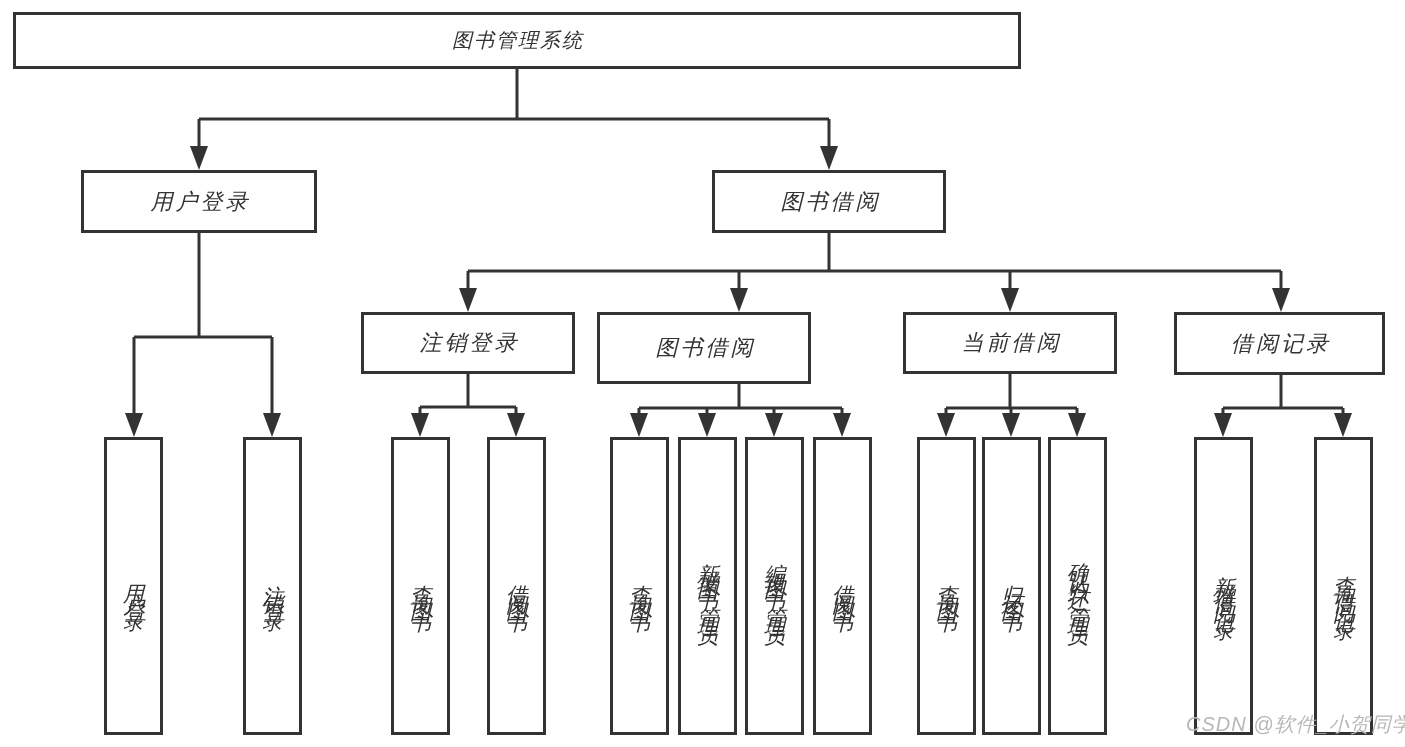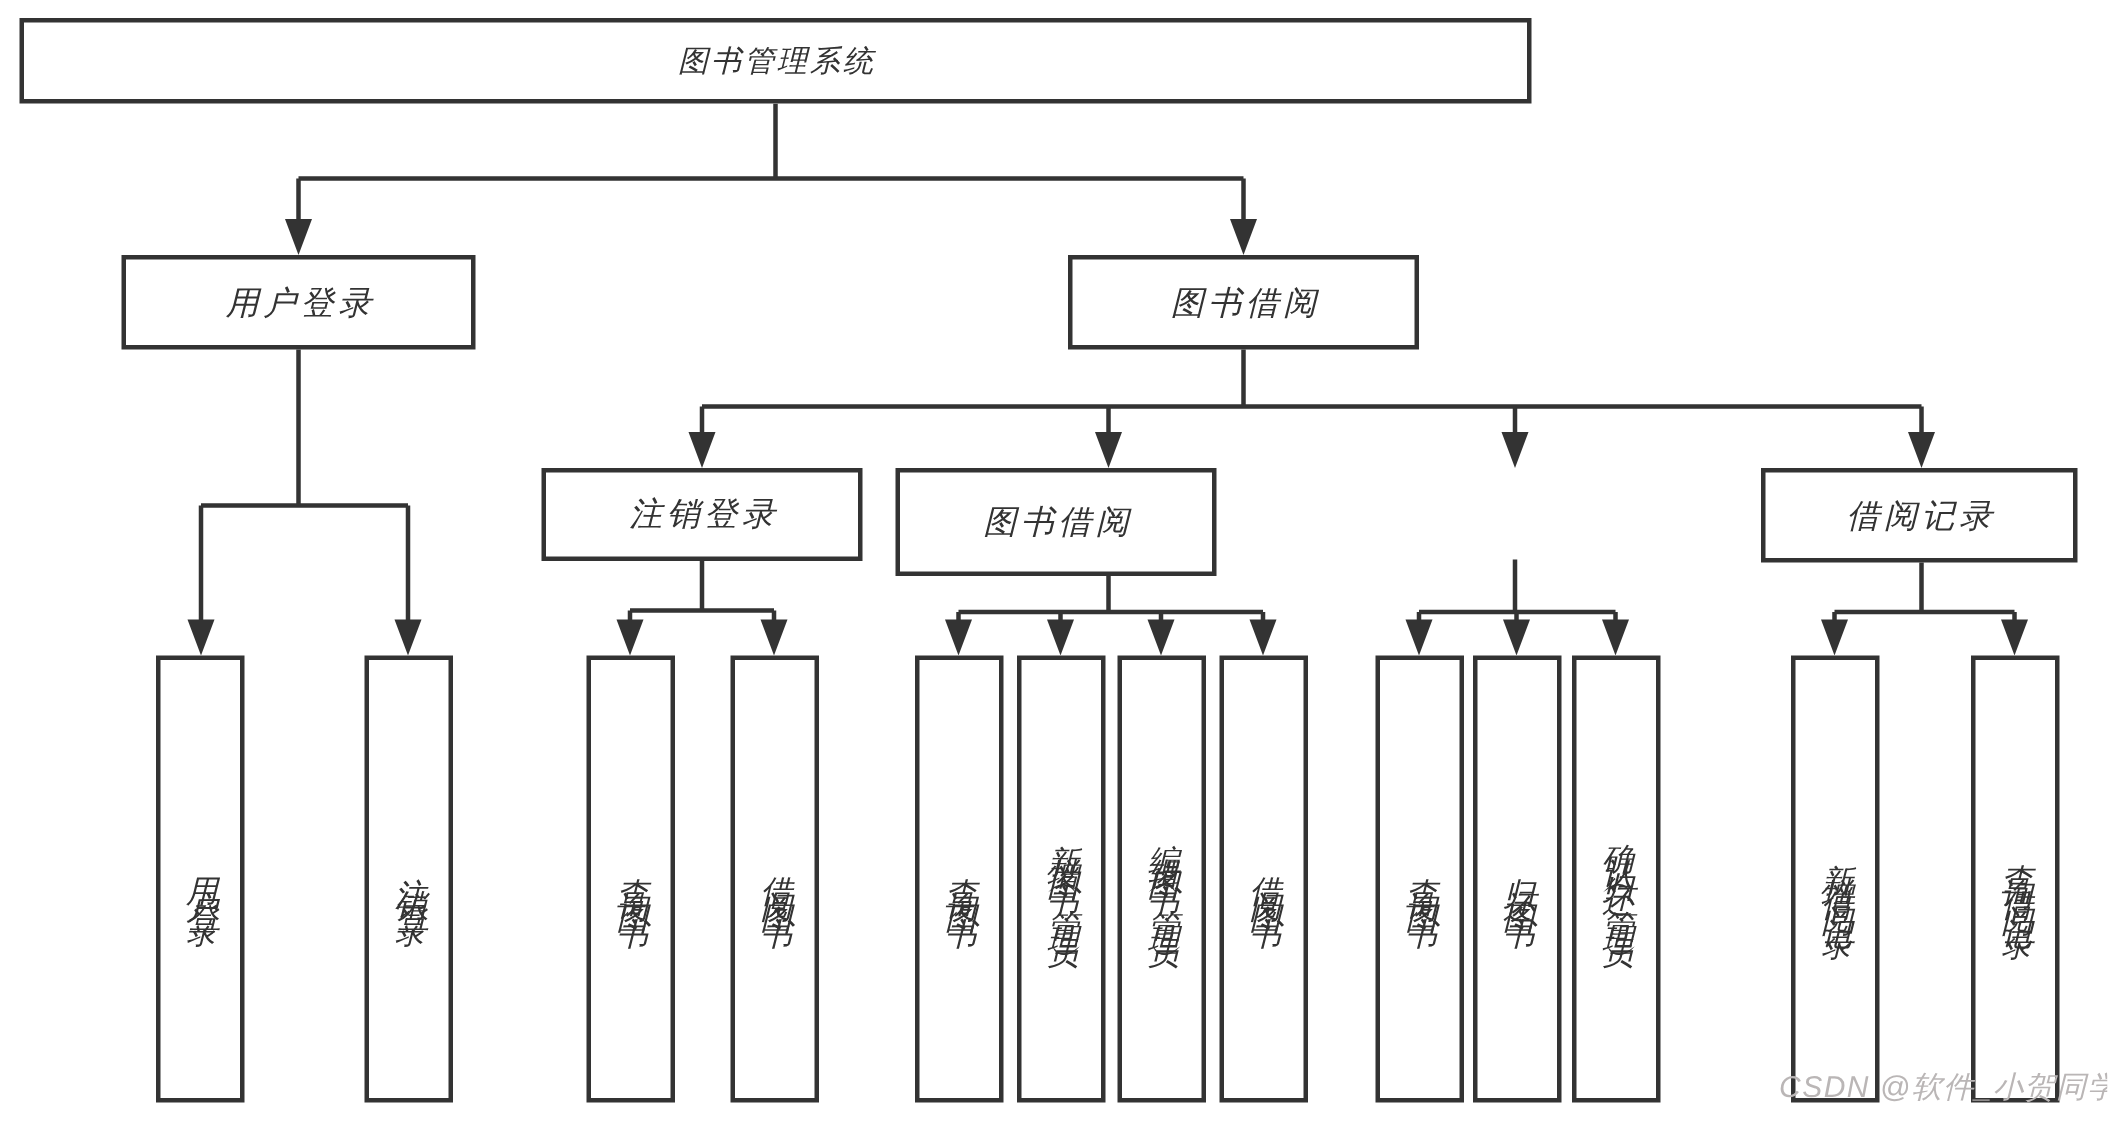--- a/index.html
+++ b/index.html
@@ -84,20 +84,21 @@
     </g>
   </svg>
 
   <div class="box h root" style="left:13px;top:12px;width:1008px;height:57px">图书管理系统</div>
 
   <div class="box h" style="left:81px;top:170px;width:236px;height:63px">用户登录</div>
   <div class="box h" style="left:712px;top:170px;width:234px;height:63px">图书借阅</div>
 
   <div class="box h" style="left:361px;top:312px;width:214px;height:62px">注销登录</div>
   <div class="box h" style="left:597px;top:312px;width:214px;height:72px">图书借阅</div>
+  <div class="box h" style="left:903px;top:312px;width:214px;height:62px">当前借阅</div>
   <div class="box h" style="left:1174px;top:312px;width:211px;height:63px">借阅记录</div>
 
   <div class="box v" style="left:104px;top:437px;width:59px;height:298px">用户登录</div>
   <div class="box v" style="left:243px;top:437px;width:59px;height:298px">注销登录</div>
 
   <div class="box v" style="left:391px;top:437px;width:59px;height:298px">查询图书</div>
   <div class="box v" style="left:487px;top:437px;width:59px;height:298px">借阅图书</div>
 
   <div class="box v" style="left:610px;top:437px;width:59px;height:298px">查询图书</div>
   <div class="box v" style="left:678px;top:437px;width:59px;height:298px">新增图书（管理员）</div>

